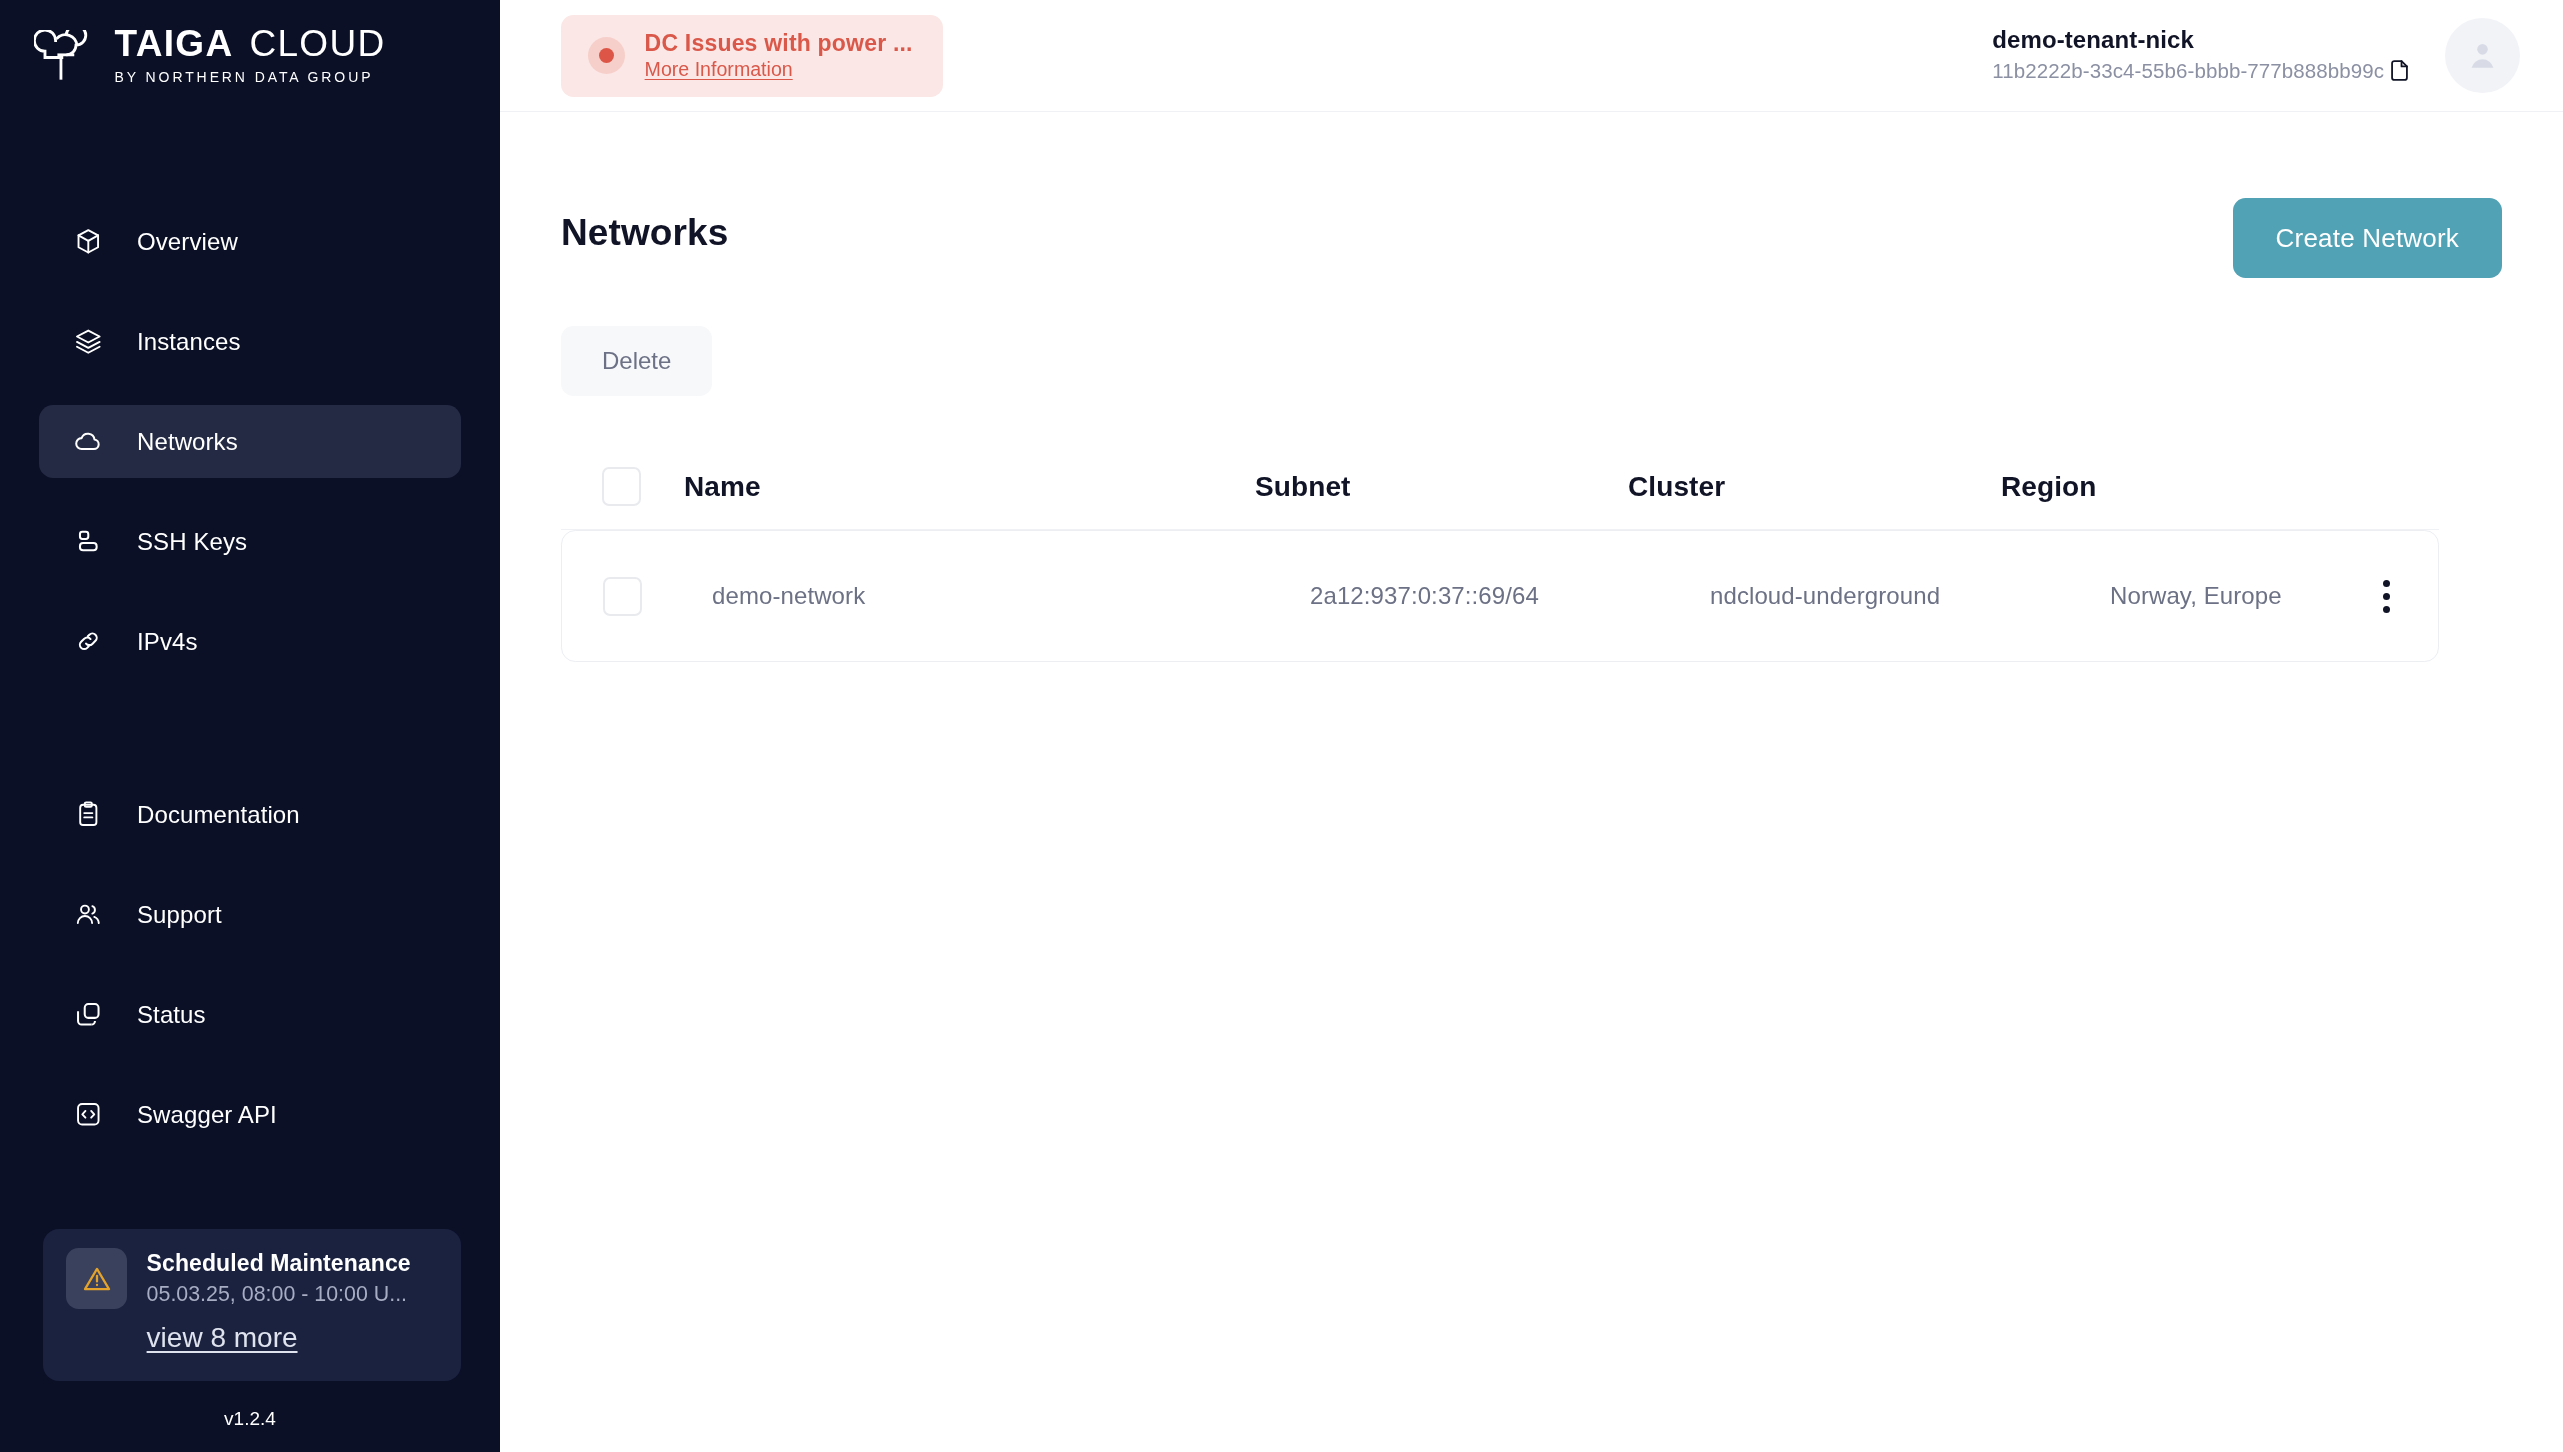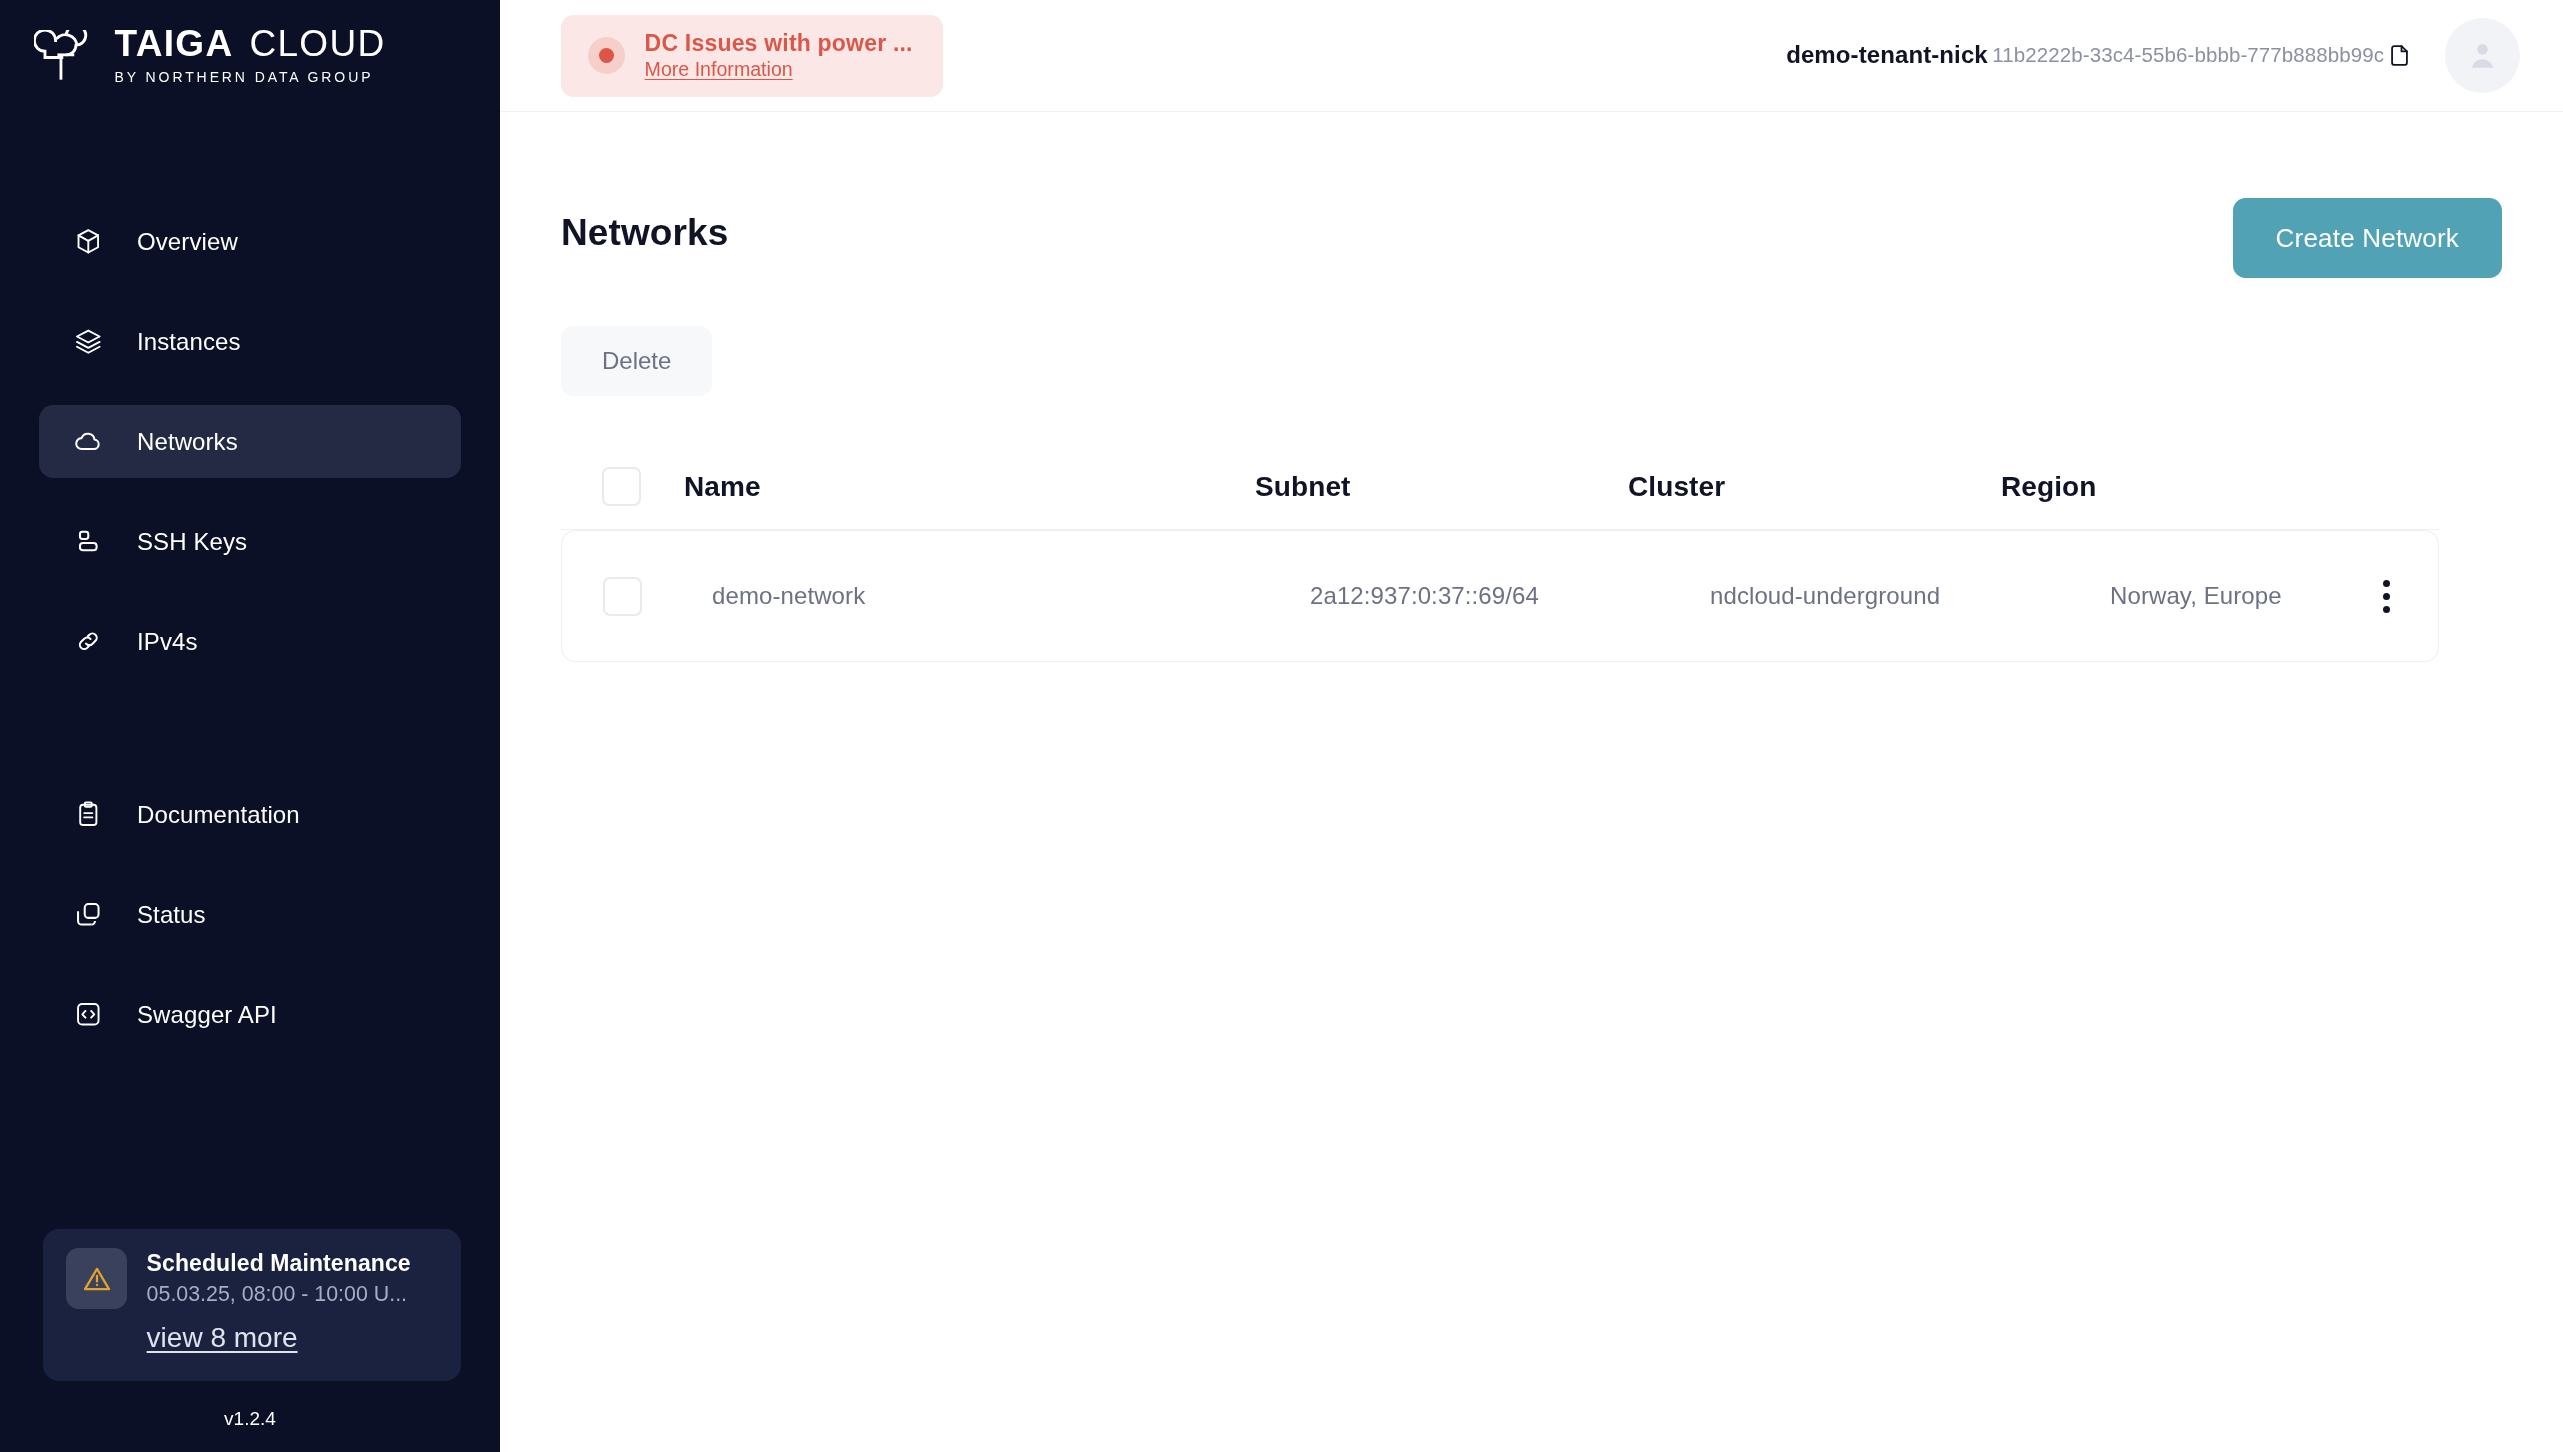--- a/index.html
+++ b/index.html
@@ -210,21 +210,21 @@
   }
 
   .topbar-right {
     margin-left: auto;
     display: flex;
     align-items: center;
     gap: 32px;
   }
   .tenant-block {
     display: flex;
-    flex-direction: row;
+    flex-direction: column;
     align-items: flex-start;
     gap: 4.5px;
   }
   .tenant-name {
     color: #111426;
     font-size: 24px;
     font-weight: 700;
     letter-spacing: 0.1px;
     line-height: 1.1;
   }
@@ -459,20 +459,31 @@
         <span class="nav-icon">
           <svg width="28.6" height="28.6" viewBox="0 0 24 24" fill="none" stroke="#ffffff" stroke-width="1.6" stroke-linejoin="round" stroke-linecap="round">
             <rect x="5.2" y="4" width="13.6" height="17" rx="2.4"></rect>
             <rect x="9" y="2" width="6" height="3.8" rx="1.2"></rect>
             <path d="M8.6 11h6.8M8.6 14.6h6.8"></path>
           </svg>
         </span>
         <span class="nav-label">Documentation</span>
       </div>
 
+      <div class="nav-item">
+        <span class="nav-icon">
+          <svg width="28.6" height="28.6" viewBox="0 0 24 24" fill="none" stroke="#ffffff" stroke-width="1.6" stroke-linejoin="round" stroke-linecap="round">
+            <circle cx="9.2" cy="8" r="3.3"></circle>
+            <path d="M3.2 19.4a6 6 0 0 1 12 0"></path>
+            <path d="M15.4 5.2a3.3 3.3 0 0 1 0 6.2"></path>
+            <path d="M17 14.2a6 6 0 0 1 3.8 5.2"></path>
+          </svg>
+        </span>
+        <span class="nav-label">Support</span>
+      </div>
 
       <div class="nav-item">
         <span class="nav-icon">
           <svg width="28.6" height="28.6" viewBox="0 0 24 24" fill="none" stroke="#ffffff" stroke-width="1.7" stroke-linejoin="round">
             <rect x="9" y="3.4" width="11.6" height="11.6" rx="3"></rect>
             <path d="M14.6 20.6H6.4a3 3 0 0 1-3-3V9.4"></path>
             <path d="M14.6 20.6a3 3 0 0 0 3-3"></path>
           </svg>
         </span>
         <span class="nav-label">Status</span>

